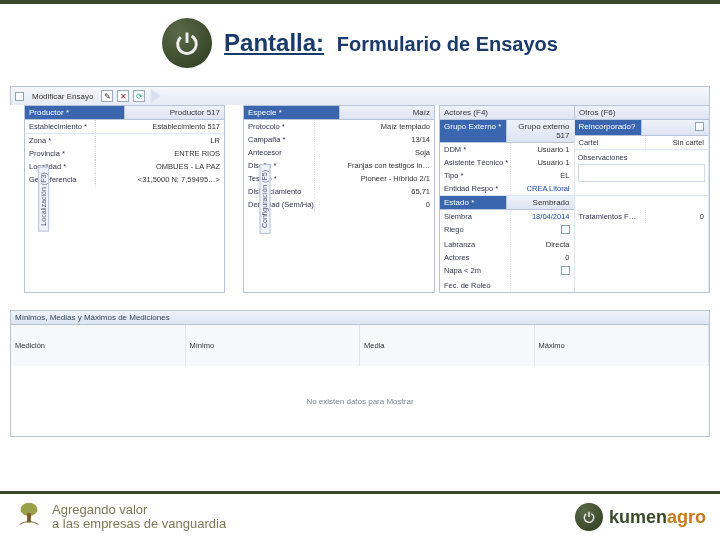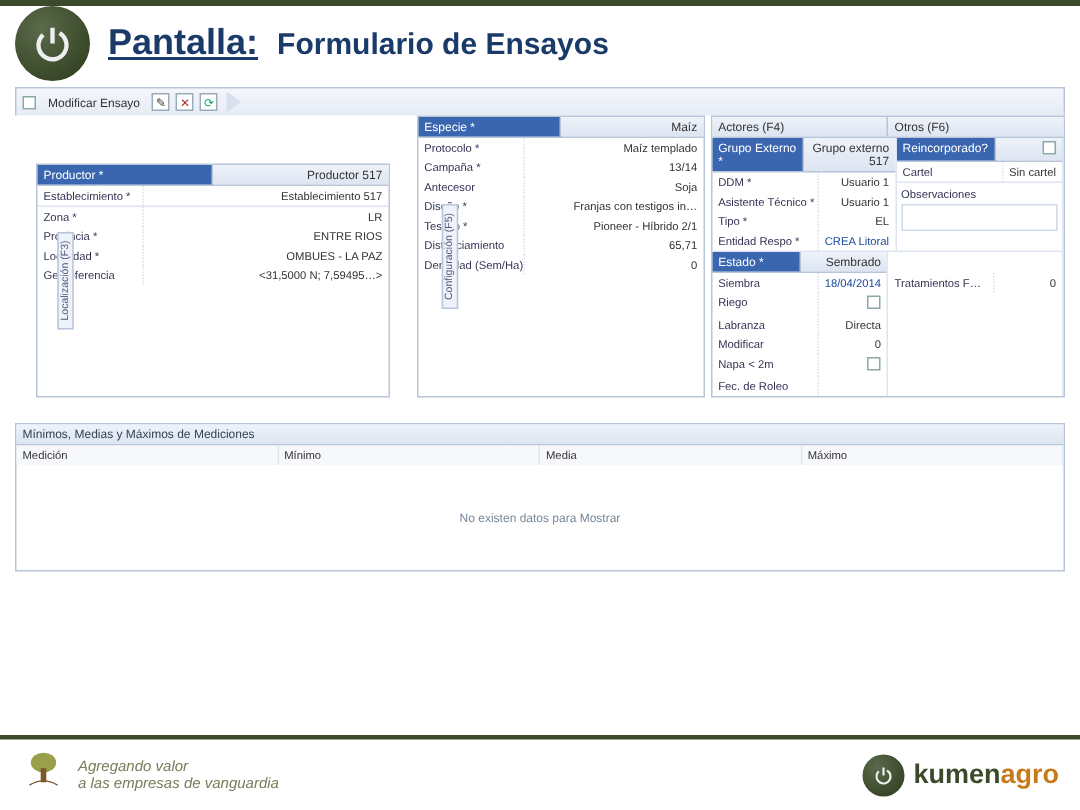--- a/index.html
+++ b/index.html
@@ -6,21 +6,22 @@
   body {
     width: 720px; height: 540px;
     font-family: Arial, sans-serif;
     background: #fff;
     position: relative;
     overflow: hidden;
   }
   .topbar { height: 4px; background: #3a4a2a; }
   .header {
     display: flex; align-items: center;
-    padding: 0 10px;
+    padding: 14px 10px;
+    justify-content: center;
   }
   .brand-badge {
     width: 50px; height: 50px; border-radius: 50%;
     background: radial-gradient(circle at 35% 30%, #5a6a4a, #2a3a1a);
     display: flex; align-items: center; justify-content: center;
     margin-right: 12px;
   }
   .brand-badge svg { width: 28px; height: 28px; }
   .title { font-size: 24px; color: #1a3a6a; font-weight: bold; }
   .title .main { text-decoration: underline; }
@@ -90,21 +91,21 @@
     flex: 1; padding: 2px 4px; text-align: right;
     border-left: 1px dotted #dde; color:#333;
     white-space: nowrap; overflow: hidden;
   }
   .row .val.blue { color: #1a4aa0; }
   .sep { height: 1px; background: #dde5f2; }
   .checkbox {
     display:inline-block; width:9px; height:9px;
     border:1px solid #8aa; background:#fff;
   }
-  .panel.loc { width: 236px; margin-top: 32px; }
+  .panel.loc { width: 201px; }
   .panel.cfg { width: 192px; }
   .panel.right { flex: 1; display:flex; flex-direction:column; }
   .rightcols { display:flex; }
   .rightcols .col { flex:1; border-right:1px solid #dde5f2;}
   .obs {
     flex:1; border-top:1px solid #dde5f2; padding:3px;
     display:flex; flex-direction:column;
   }
   .obs textarea {
     flex:1; width:100%; border:1px solid #cfd9ea;
@@ -115,35 +116,35 @@
   .tablewrap {
     margin-top:17px;
     border:1px solid #b8c4d8;
   }
   .tablehead {
     background: linear-gradient(#eef2fa,#dde5f2);
     padding:2px 4px; font-size:8px; color:#345;
     border-bottom:1px solid #b8c4d8;
   }
   .tablecols { display:flex; background:#f6f8fc; font-size:7.5px; }
-  .tablecols div { flex:1; padding:2px 4px; border-right:1px solid #dde5f2;}
+  .tablecols div { flex:1; padding:16px 4px; border-right:1px solid #dde5f2;}
   .tablebody {
     height:70px; display:flex; align-items:center; justify-content:center;
     color:#789; font-size:8px;
   }
 
   .footer {
     position:absolute; bottom:0; left:0; right:0;
     display:flex; align-items:center; justify-content:space-between;
     padding:6px 14px;
     border-top:3px solid #3a4a2a;
   }
   .footer-left { display:flex; align-items:center; gap:8px; }
   .tree svg { width:30px; height:30px; }
-  .tagline { font-style:italic; color:#7a7a58; font-size:10px; line-height:1.1;}
+  .tagline { color:#7a7a58; font-size:13px; line-height:1.1;}
   .footer-right { display:flex; align-items:center; gap:6px; }
   .footer-right .txt { font-size:18px; color:#3a4a2a; font-weight:bold;}
   .footer-right .txt .orange{ color:#c67a1a; }
   .mini-badge {
     width:28px; height:28px; border-radius:50%;
     background: radial-gradient(circle at 35% 30%, #5a6a4a, #2a3a1a);
     display:flex; align-items:center; justify-content:center;
   }
   .mini-badge svg { width:16px; height:16px; }
 </style>
@@ -297,21 +298,21 @@
             </div>
           <div class="row">
               <div class="lbl">Riego</div>
               <div class="val"><span class="checkbox"></span></div>
             </div>
           <div class="row">
               <div class="lbl">Labranza</div>
               <div class="val">Directa</div>
             </div>
           <div class="row">
-              <div class="lbl">Modificar</div>
+              <div class="lbl">Actores</div>
               <div class="val">0</div>
             </div>
           <div class="row">
               <div class="lbl">Napa &lt; 2m</div>
               <div class="val"><span class="checkbox"></span></div>
             </div>
           <div class="row">
               <div class="lbl">Fec. de Roleo</div>
               <div class="val"></div>
             </div>

